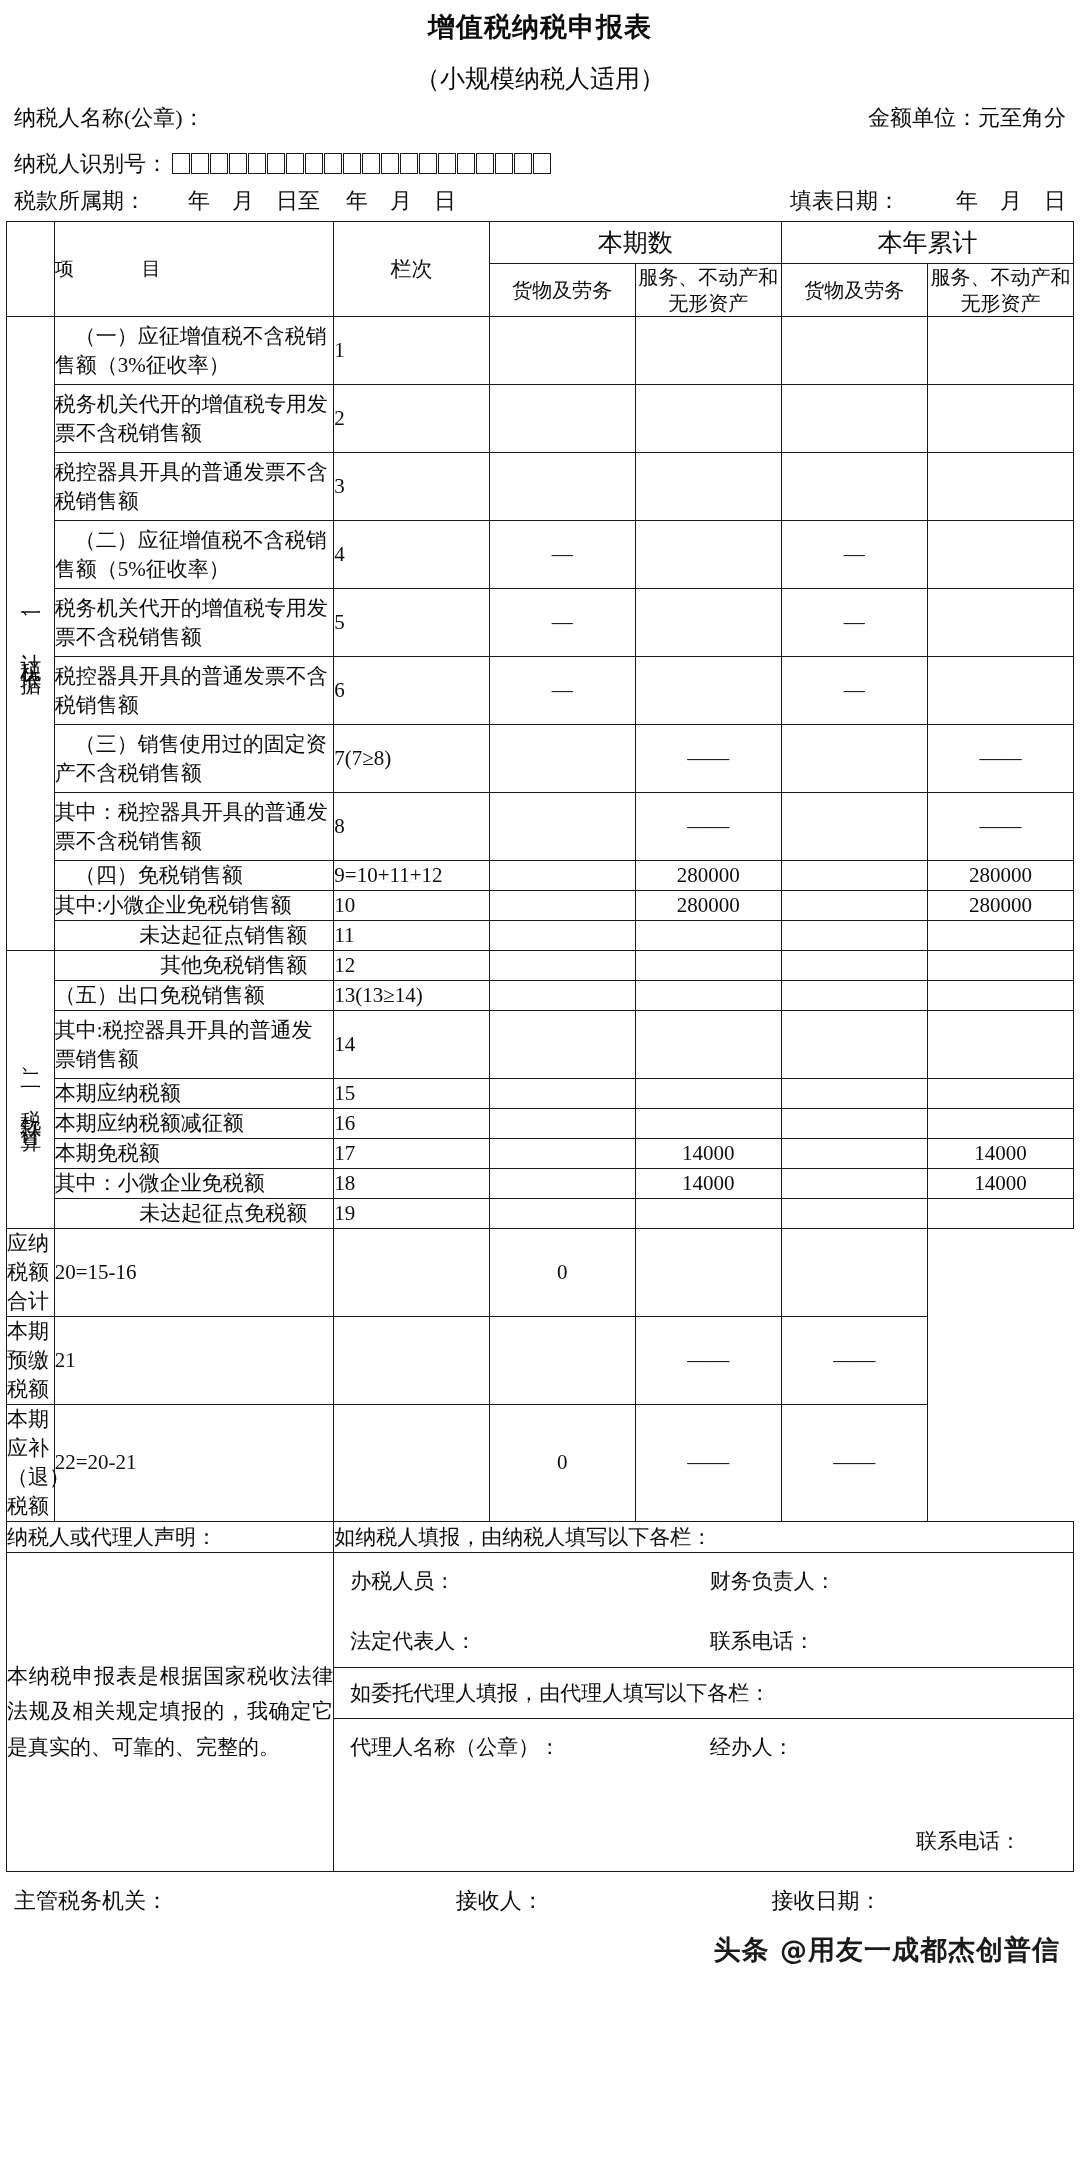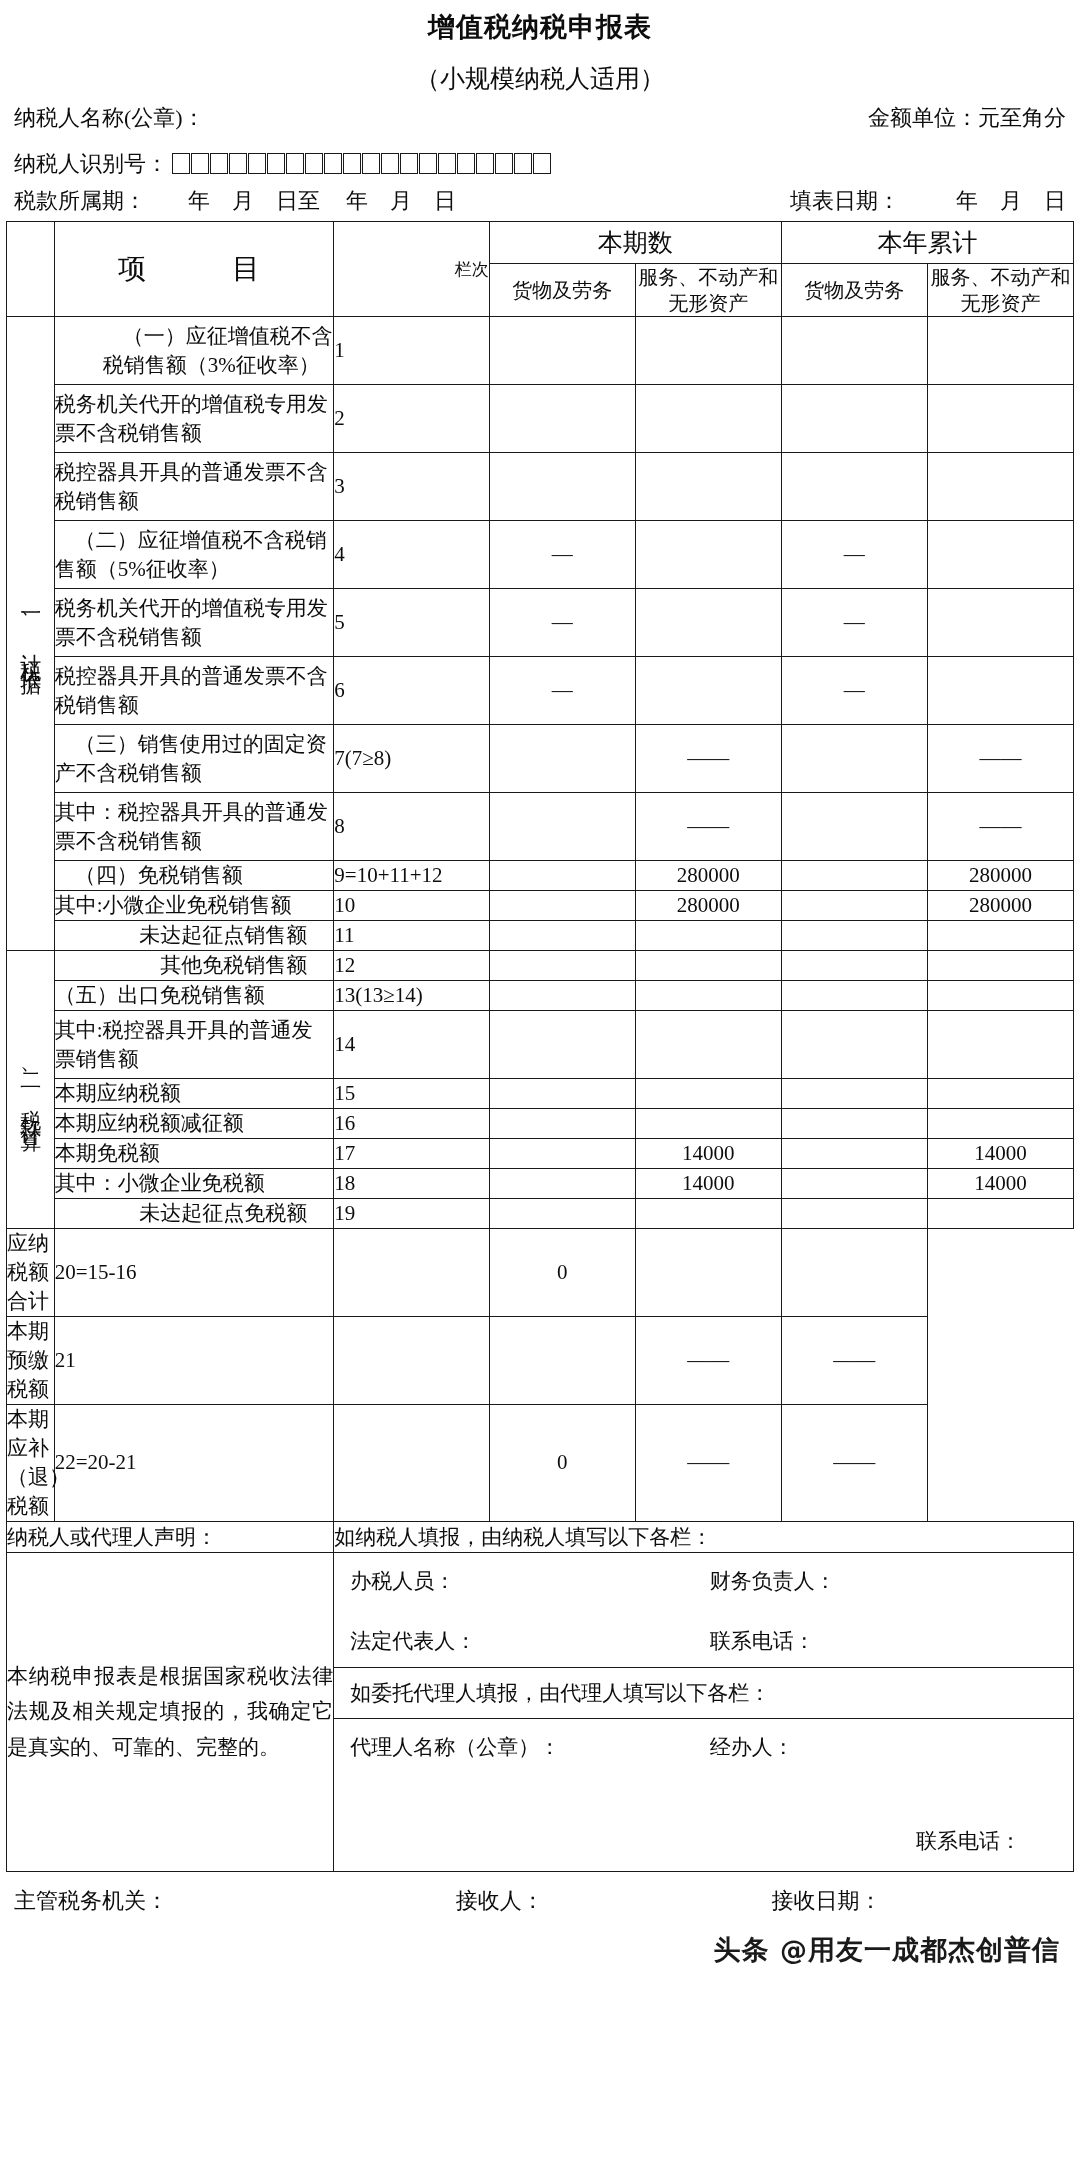--- a/index.html
+++ b/index.html
@@ -54,22 +54,22 @@
 
   .side {
     writing-mode:vertical-rl; text-orientation:upright;
     letter-spacing:7px; font-size:21px;
     text-align:center; white-space:nowrap;
     margin:0 auto; line-height:1;
   }
   .sidecell { text-align:center; vertical-align:middle; }
 
   .th-group { text-align:center; height:42px; font-size:25px; }
-  .th-item  { text-align:center; font-size:28px; letter-spacing:10px; padding-left:10px;}
-  .th-line  { text-align:right; font-size:17px; }
+  .th-item  { text-align:left; font-size:19px; letter-spacing:10px; padding-left:10px;}
+  .th-line  { text-align:center; font-size:21px; }
   .th-sub   { text-align:center; font-size:20px; line-height:1.30; padding:4px 8px; }
 
   .item { padding:7px 6px 7px 10px; line-height:1.38; font-size:21px; }
   .item.ind  { text-indent:20px; }
   .item.rgt  { text-align:right; padding-right:26px; }
   .lineno { text-align:left; padding-left:10px; font-size:21px; }
   .val { text-align:center; font-size:21px; }
 
   
   .decl-label { padding:8px 6px 8px 6px; font-size:21px; line-height:1.45; }
@@ -170,21 +170,21 @@
         <td class="th-sub">服务、不动产和无形资产</td>
         <td class="th-sub">货物及劳务</td>
         <td class="th-sub">服务、不动产和无形资产</td>
       </tr>
     </thead>
     <tbody id="tbody">
         <tr>
           <td rowspan="11" class="sidecell">
             <div class="side">一、计税依据</div>
           </td>
-          <td class="item ind" style="height: 68px; padding-left: 48px;">（一）应征增值税不含税销售额（3%征收率）</td>
+          <td class="item ind" style="height: 68px;">（一）应征增值税不含税销售额（3%征收率）</td>
           <td class="lineno">1</td>
           <td class="val"></td>
           <td class="val"></td>
           <td class="val"></td>
           <td class="val"></td>
         </tr>
         <tr>
           <td class="item" style="height: 68px;">税务机关代开的增值税专用发票不含税销售额</td>
           <td class="lineno">2</td>
           <td class="val"></td>

